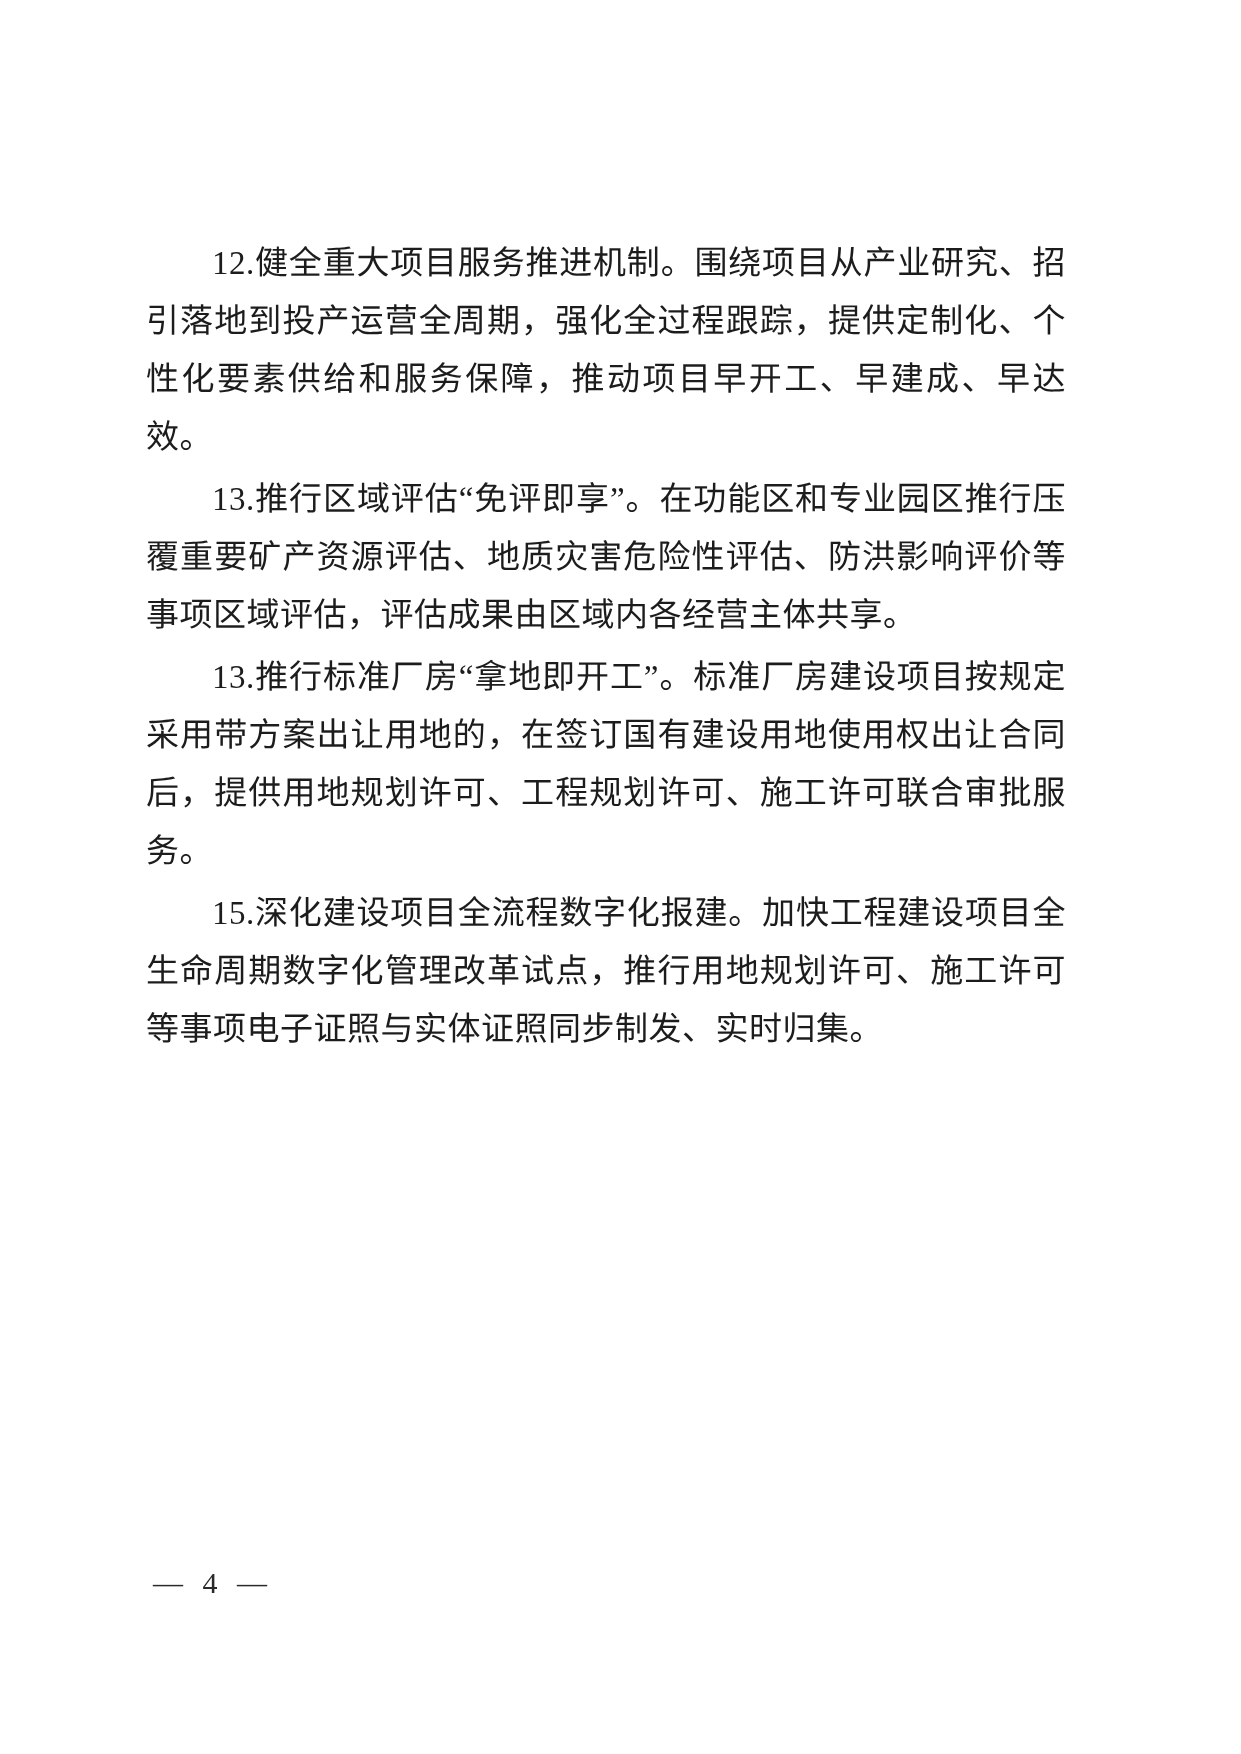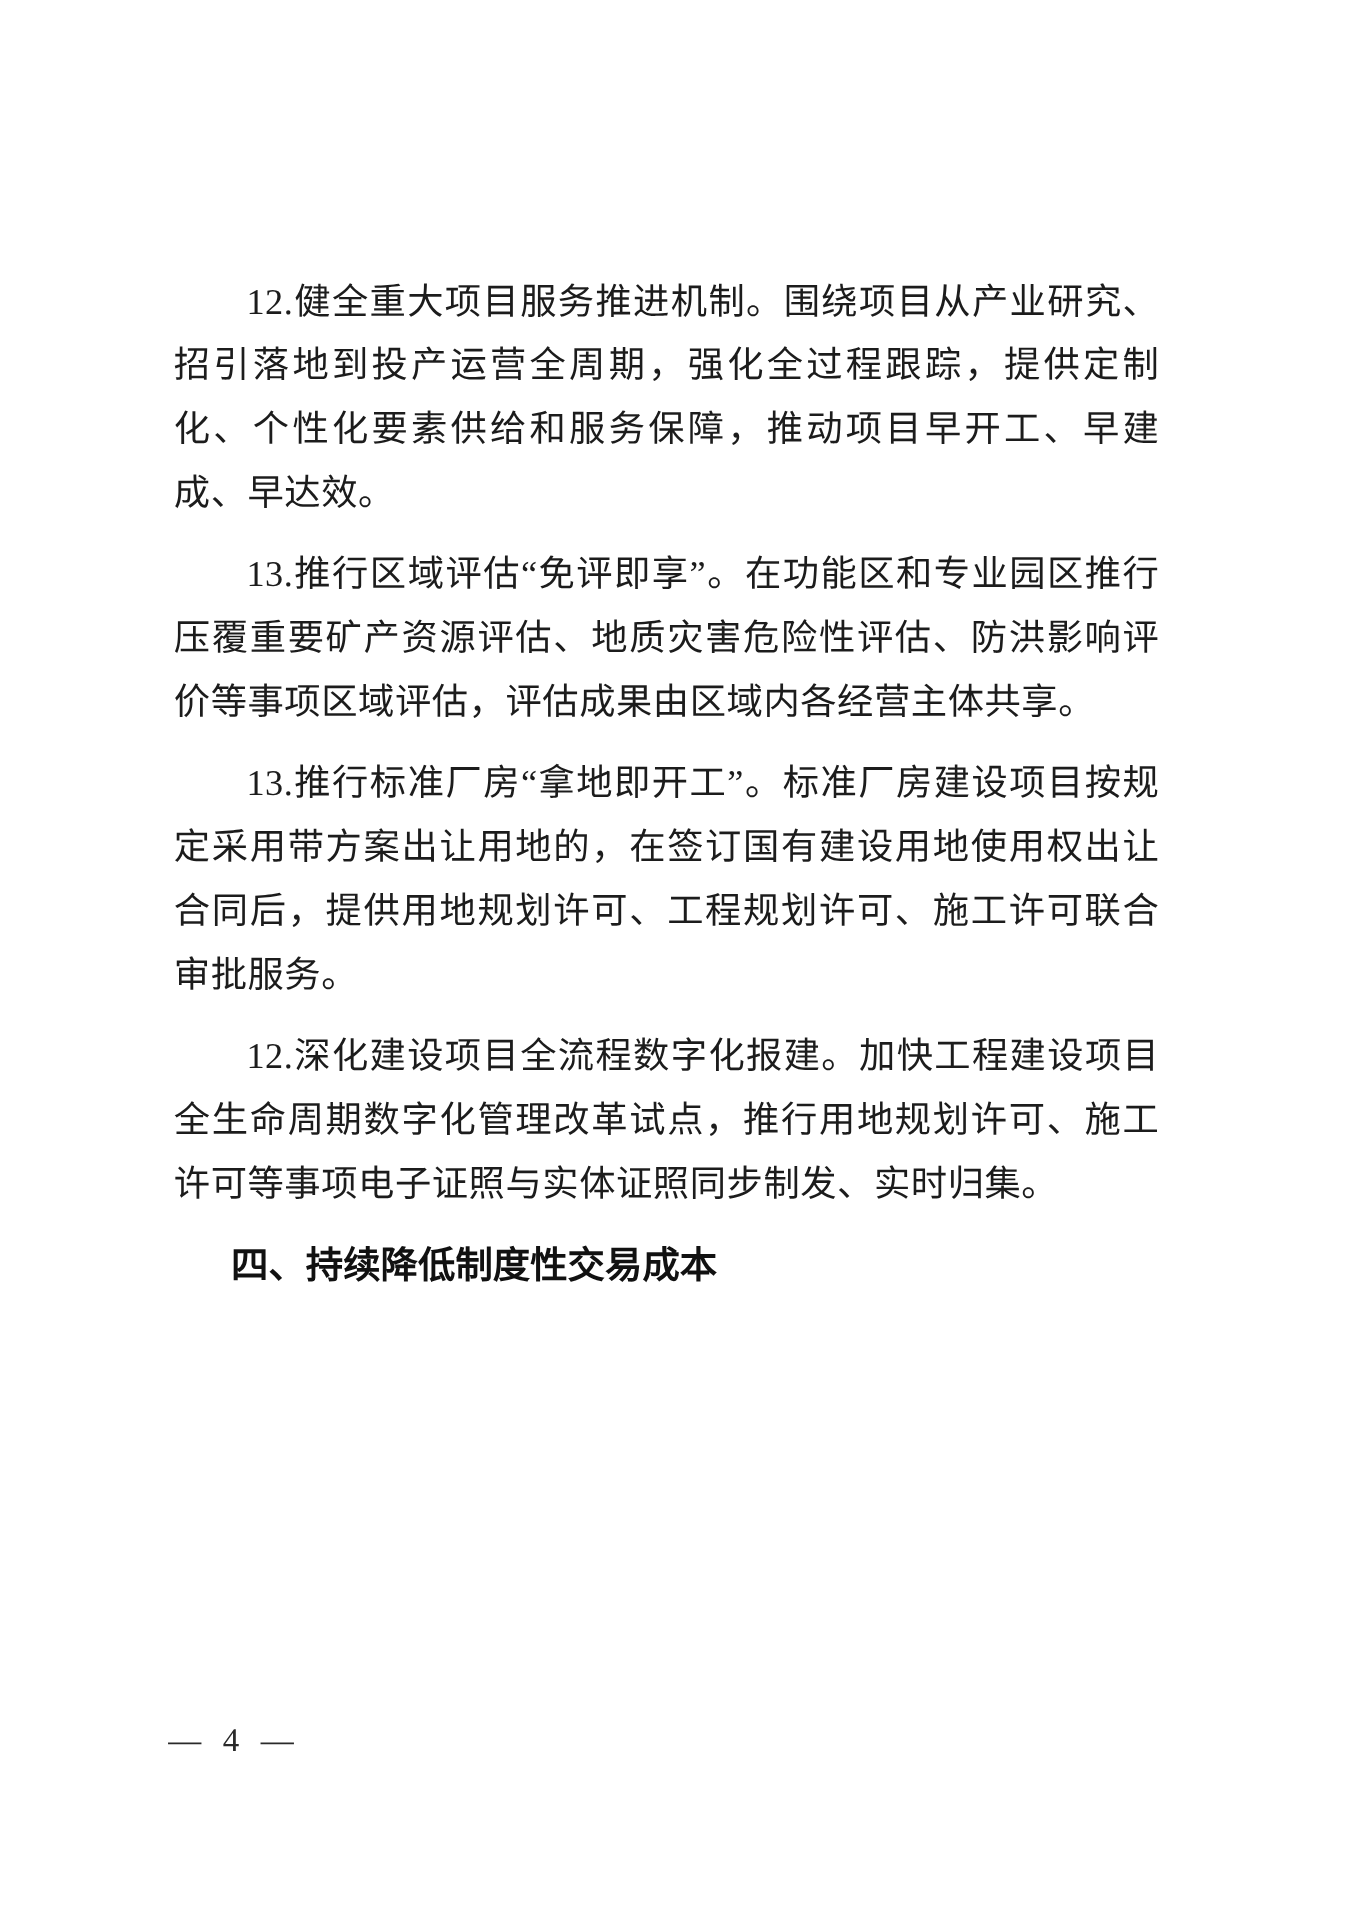--- a/index.html
+++ b/index.html
@@ -17,21 +17,21 @@
     font-family: "Liberation Serif", "DejaVu Serif", serif;
     overflow: hidden;
   }
   .text-body {
     position: absolute;
     left: 142px;
     top: 230px;
     width: 928px;
   }
   .para {
-    margin: 16px;
+    margin: 4px;
     font-size: 33px;
     line-height: 58px;
     text-align: justify;
     text-justify: inter-ideograph;
     text-indent: 2em;
     letter-spacing: 0.5px;
     color: #1c1c1c;
   }
   .section-heading {
     margin: 0;
@@ -61,22 +61,21 @@
   <div class="text-body">
 
     <p class="para">12.健全重大项目服务推进机制。围绕项目从产业研究、招引落地到投产运营全周期，强化全过程跟踪，提供定制化、个性化要素供给和服务保障，推动项目早开工、早建成、早达效。</p>
 
     <p class="para">13.推行区域评估“免评即享”。在功能区和专业园区推行压覆重要矿产资源评估、地质灾害危险性评估、防洪影响评价等事项区域评估，评估成果由区域内各经营主体共享。</p>
 
     <p class="para">13.推行标准厂房“拿地即开工”。标准厂房建设项目按规定采用带方案出让用地的，在签订国有建设用地使用权出让合同后，提供用地规划许可、工程规划许可、施工许可联合审批服务。</p>
 
 
 
-    <p class="para">12.深化建设项目全流程数字化报建。加快工程建设项目全生命周期数字化管理改革试点，推行用地规划许可、施工许可等事项电子证照与实体证照同步制发、实时归集。</p>
+    <p class="para">15.深化建设项目全流程数字化报建。加快工程建设项目全生命周期数字化管理改革试点，推行用地规划许可、施工许可等事项电子证照与实体证照同步制发、实时归集。</p>
 
-    <h2 class="section-heading">四、持续降低制度性交易成本</h2>
 
 
   </div>
 
   <div class="page-footer">— 4 —</div>
 
 </div>
 
 </body></html>

